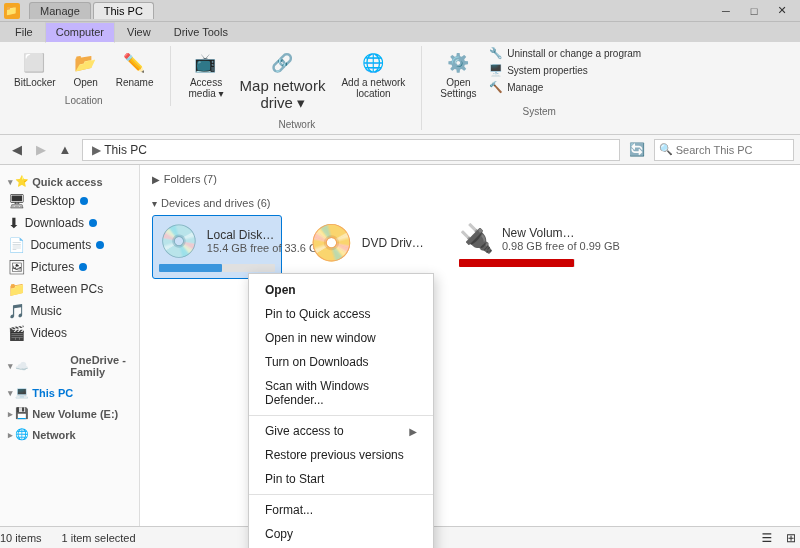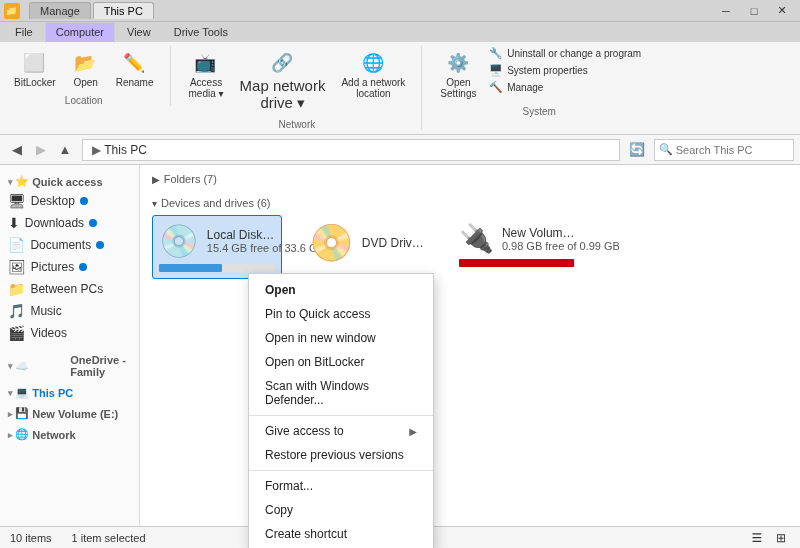--- a/index.html
+++ b/index.html
@@ -363,21 +363,21 @@
     .ctx-arrow { font-size: 10px; color: #666; }
     .ctx-bold { font-weight: 600; }
 
     
     .status-bar {
       height: 22px;
       background: #f5f5f5;
       border-top: 1px solid #ccc;
       display: flex;
       align-items: center;
-      padding: 0 10px;
+      padding: 0 0;
       font-size: 11px;
       color: #333;
       gap: 20px;
       position: absolute;
       bottom: 0;
       left: 0;
       right: 0;
     }
     .status-right {
       margin-left: auto;
@@ -636,32 +636,35 @@
       <div class="ctx-item ctx-bold">
         <span>Open</span>
       </div>
       <div class="ctx-item">
         <span>Pin to Quick access</span>
       </div>
       <div class="ctx-item">
         <span>Open in new window</span>
       </div>
       <div class="ctx-item">
-        <span>Open on BitLocker</span>
+        <span>Turn on Downloads</span>
       </div>
       <div class="ctx-item">
         <span>Scan with Windows Defender...</span>
       </div>
       <div class="ctx-separator"></div>
       <div class="ctx-item">
         <span>Give access to</span>
         <span class="ctx-arrow">▶</span>
       </div>
       <div class="ctx-item">
         <span>Restore previous versions</span>
+      </div>
+      <div class="ctx-item">
+        <span>Pin to Start</span>
       </div>
       <div class="ctx-separator"></div>
       <div class="ctx-item">
         <span>Format...</span>
       </div>
       <div class="ctx-item">
         <span>Copy</span>
       </div>
       <div class="ctx-item">
         <span>Create shortcut</span>

